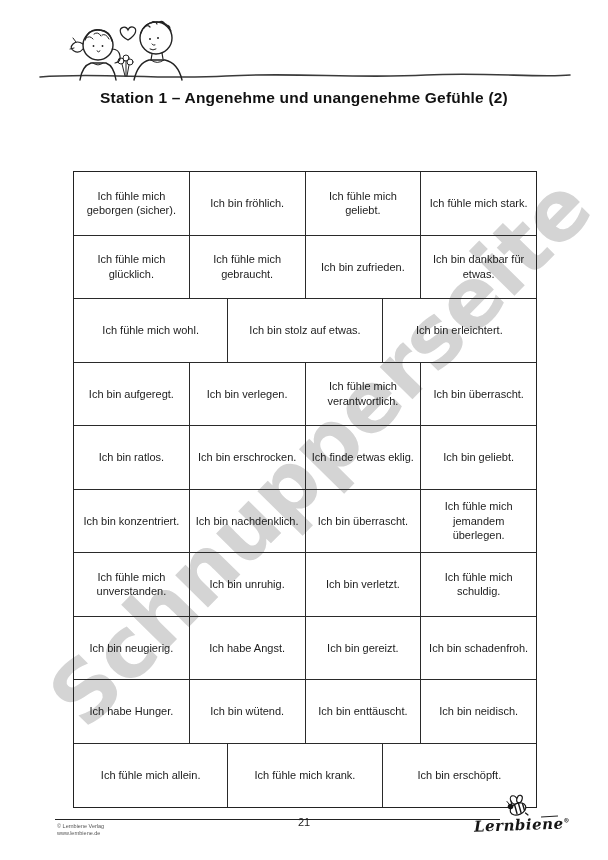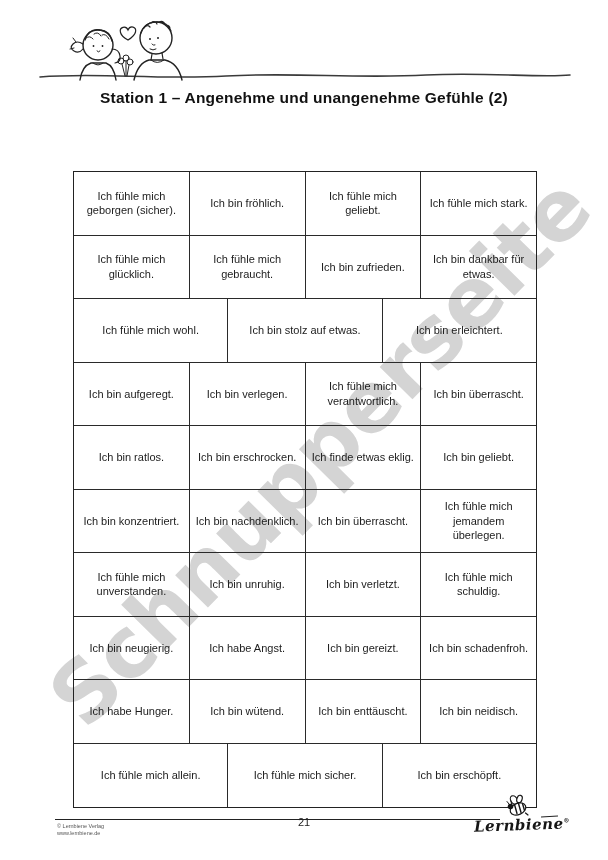--- a/index.html
+++ b/index.html
@@ -144,21 +144,21 @@
       <div class="td">Ich bin schadenfroh.</div>
     </div>
     <div class="tr">
       <div class="td">Ich habe Hunger.</div>
       <div class="td">Ich bin wütend.</div>
       <div class="td">Ich bin enttäuscht.</div>
       <div class="td">Ich bin neidisch.</div>
     </div>
     <div class="tr">
       <div class="td">Ich fühle mich allein.</div>
-      <div class="td">Ich fühle mich sicher.</div>
+      <div class="td">Ich fühle mich krank.</div>
       <div class="td">Ich bin erschöpft.</div>
     </div>
   </div>
 
   <div id="footer-rule"></div>
   <div id="footer-dash"></div>
 
   <div id="footer-copyright">
     <div>© Lernbiene Verlag</div>
     <div>www.lernbiene.de</div>

